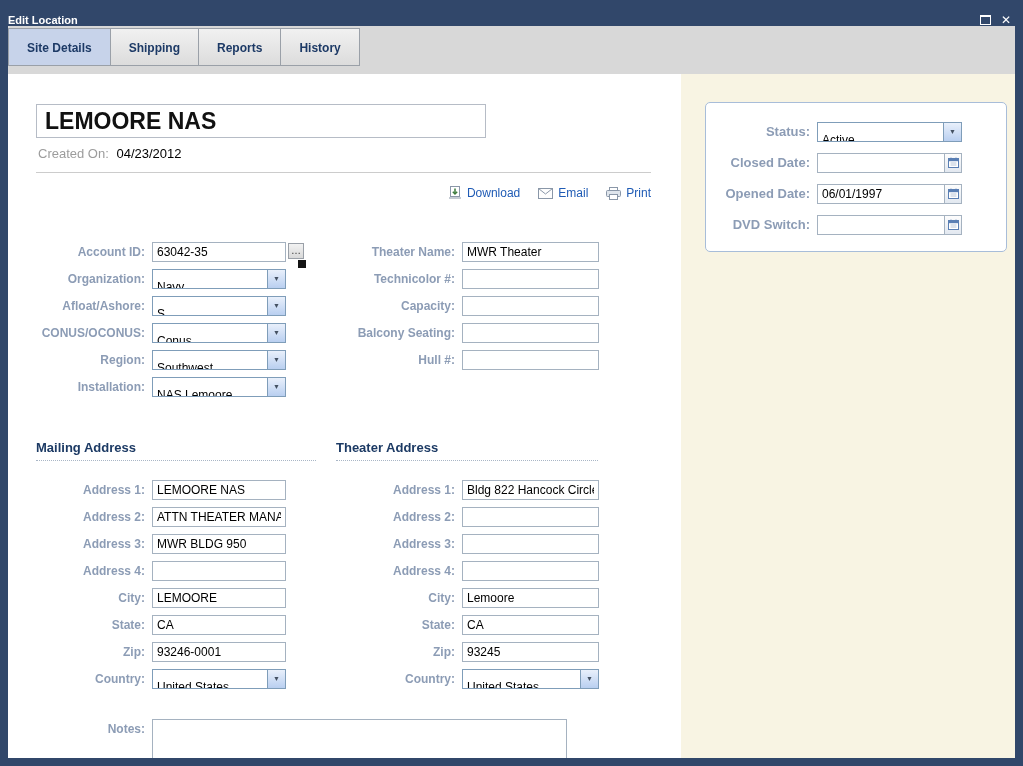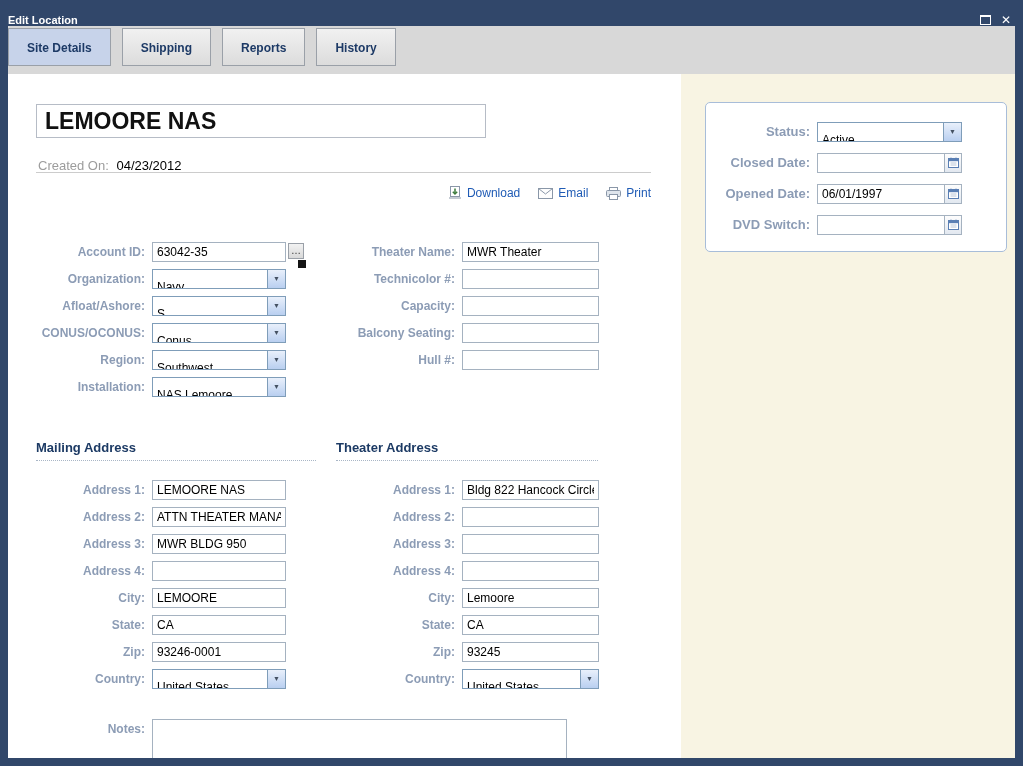--- a/index.html
+++ b/index.html
@@ -18,21 +18,21 @@
     display:flex;align-items:flex-end;
   }
   .titlebar .title{font-size:11px;font-weight:bold;padding-left:8px;}
   .win-controls{margin-left:auto;display:flex;align-items:center;gap:10px;padding-right:12px;}
   .win-restore{width:9px;height:7px;border:1px solid #fff;border-top-width:2px;display:inline-block;}
   .win-close{font-size:12px;line-height:12px;cursor:default;}
 
   
   .tabstrip{
     position:absolute;left:8px;right:8px;top:26px;height:48px;
-    background:#d8d8d8;display:flex;align-items:flex-start;padding-top:2px;box-sizing:border-box;gap:12px;
+    background:#d8d8d8;display:flex;align-items:flex-start;padding-top:2px;box-sizing:border-box;
   }
   .tab{
     height:38px;line-height:38px;padding:0 18px;
     font-size:12px;font-weight:bold;color:#1d3a66;
     background:linear-gradient(#f1f1f1,#dcdcdc);
     border:1px solid #9aa0a8;margin-right:-1px;
     cursor:default;box-sizing:border-box;
   }
   .tab.active{background:#c7d3ea;}
 
@@ -53,21 +53,21 @@
 
   
   .site-name-box{
     position:absolute;left:28px;top:30px;
   }
   .site-name-box input{
     width:450px;height:34px;box-sizing:border-box;
     border:1px solid #b6bcc6;font-family:inherit;
     font-size:23px;font-weight:bold;color:#111;padding:0 8px;
   }
-  .created{position:absolute;left:30px;top:72px;font-size:13px;margin-top:12px;}
+  .created{position:absolute;left:30px;top:72px;font-size:13px;}
   .created-label{color:#9c9c9c;}
   .created-value{color:#000;margin-left:4px;}
   .divider{position:absolute;left:28px;top:98px;width:615px;height:1px;background:#ccc;}
 
   
   .actions{position:absolute;top:112px;right:364px;display:flex;gap:18px;align-items:center;}
   .alink{display:flex;align-items:center;gap:5px;font-size:12px;color:#1f5bb5;text-decoration:none;cursor:pointer;}
   .aicon{display:inline-flex;}
 
   

